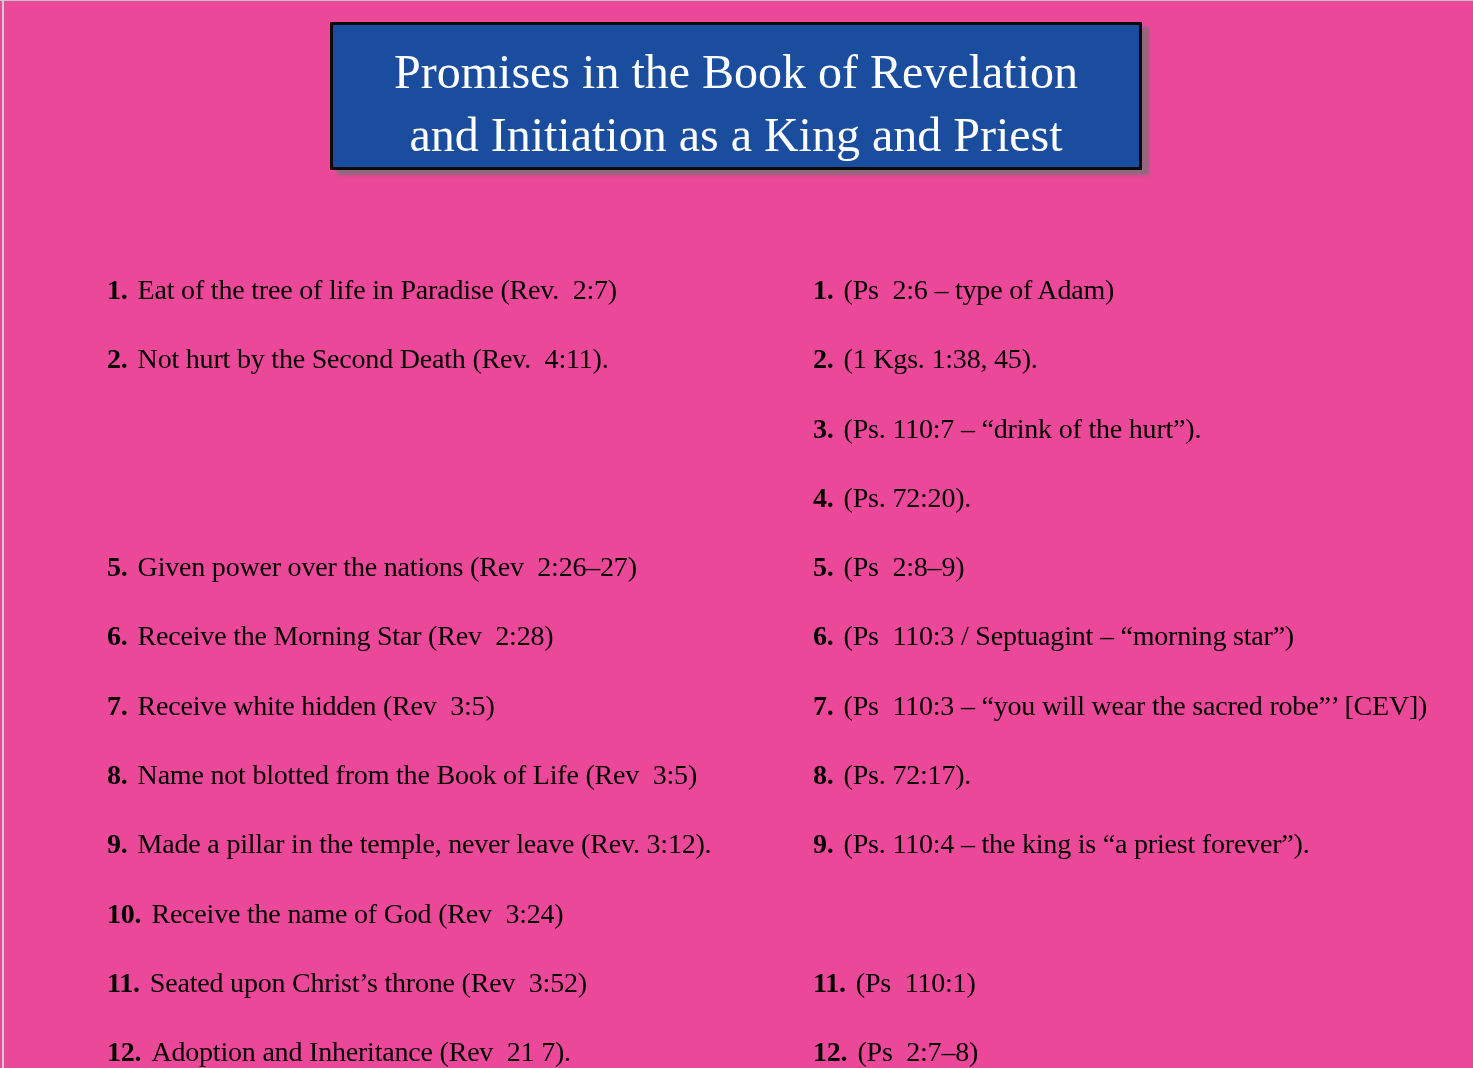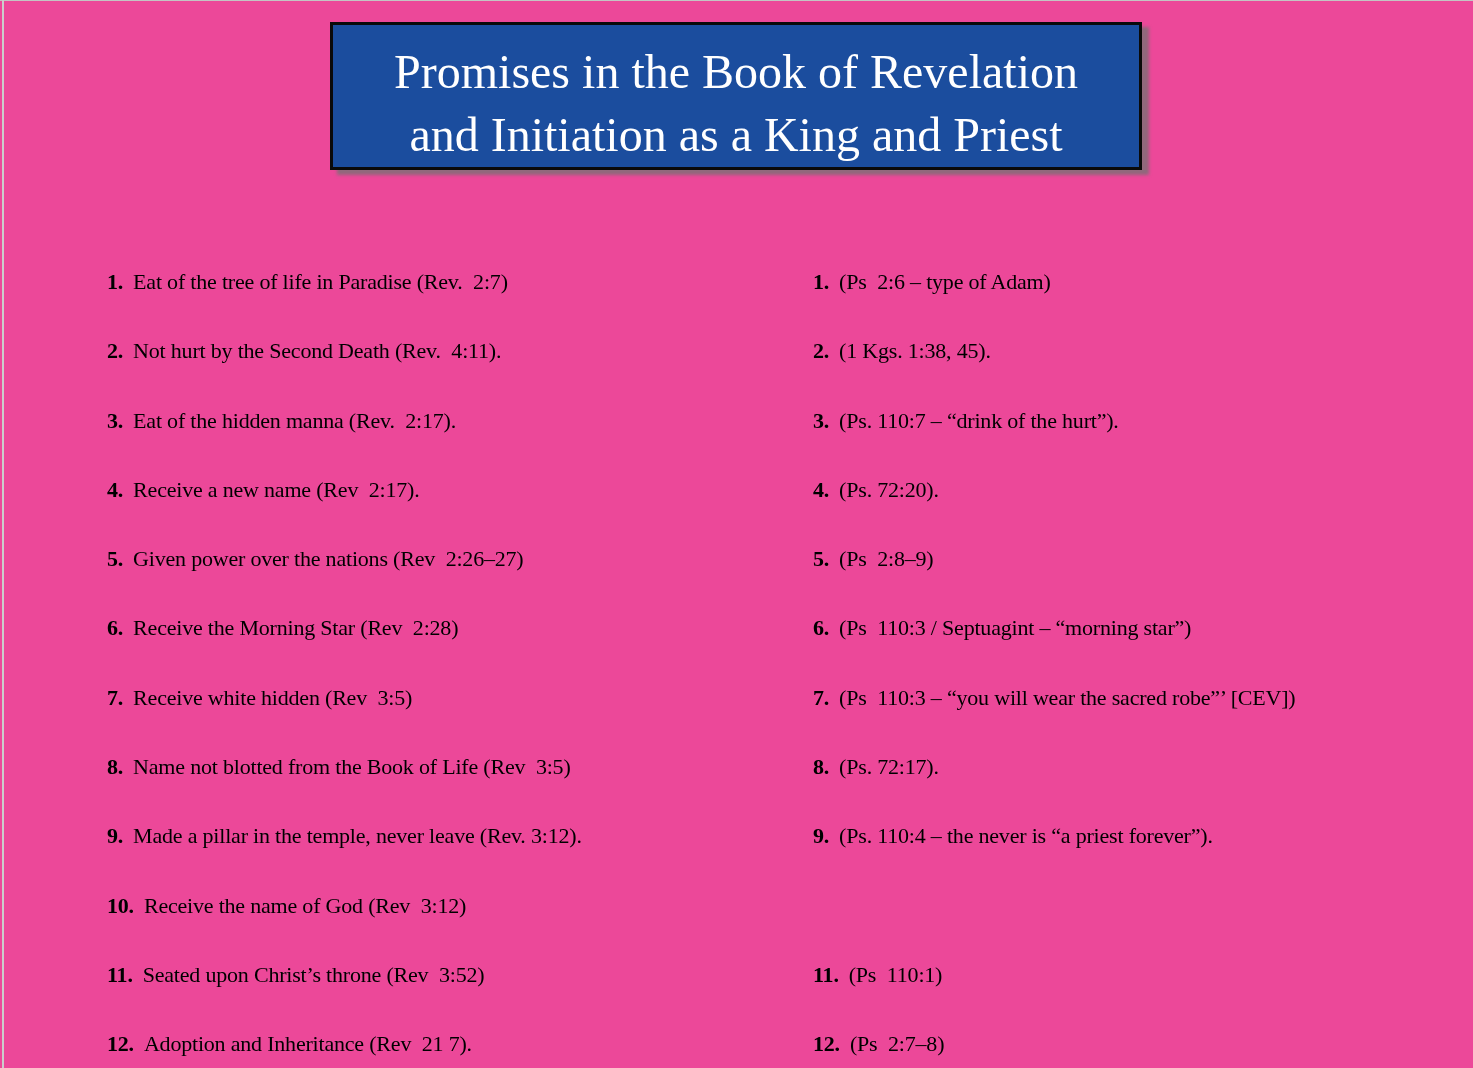--- a/index.html
+++ b/index.html
@@ -50,23 +50,23 @@
     top: 259px;
     right: 0;
     color: #000000;
   }
   .row {
     position: relative;
     height: 69.3px;
   }
   .cell {
     position: absolute;
-    top: 5px;
+    top: 13px;
     white-space: pre;
-    font-size: 22px;
+    font-size: 28px;
     line-height: 36px;
     letter-spacing: -0.2px;
   }
   .cell.left  { left: 0; }
   .cell.right { left: 706px; }
   .num {
     font-weight: bold;
     margin-right: 10px;
     white-space: pre;
   }
@@ -90,26 +90,24 @@
       <div class="cell left"><span class="num">1.</span><span class="txt">Eat of the tree of life in Paradise (Rev.  2:7)</span></div>
       <div class="cell right"><span class="num">1.</span><span class="txt">(Ps  2:6 – type of Adam)</span></div>
     </div>
 
     <div class="row">
       <div class="cell left"><span class="num">2.</span><span class="txt">Not hurt by the Second Death (Rev.  4:11).</span></div>
       <div class="cell right"><span class="num">2.</span><span class="txt">(1 Kgs. 1:38, 45).</span></div>
     </div>
 
     <div class="row">
-      <div class="cell left"><span class="num">3.</span><span class="txt">Eat of the hidden manna (Rev.  2:17).</span></div>
       <div class="cell right"><span class="num">3.</span><span class="txt">(Ps. 110:7 – “drink of the hurt”).</span></div>
     </div>
 
     <div class="row">
-      <div class="cell left"><span class="num">4.</span><span class="txt">Receive a new name (Rev  2:17).</span></div>
       <div class="cell right"><span class="num">4.</span><span class="txt">(Ps. 72:20).</span></div>
     </div>
 
     <div class="row">
       <div class="cell left"><span class="num">5.</span><span class="txt">Given power over the nations (Rev  2:26–27)</span></div>
       <div class="cell right"><span class="num">5.</span><span class="txt">(Ps  2:8–9)</span></div>
     </div>
 
     <div class="row">
       <div class="cell left"><span class="num">6.</span><span class="txt">Receive the Morning Star (Rev  2:28)</span></div>
@@ -121,25 +119,25 @@
       <div class="cell right"><span class="num">7.</span><span class="txt">(Ps  110:3 – “you will wear the sacred robe”’ [CEV])</span></div>
     </div>
 
     <div class="row">
       <div class="cell left"><span class="num">8.</span><span class="txt">Name not blotted from the Book of Life (Rev  3:5)</span></div>
       <div class="cell right"><span class="num">8.</span><span class="txt">(Ps. 72:17).</span></div>
     </div>
 
     <div class="row">
       <div class="cell left"><span class="num">9.</span><span class="txt">Made a pillar in the temple, never leave (Rev. 3:12).</span></div>
-      <div class="cell right"><span class="num">9.</span><span class="txt">(Ps. 110:4 – the never is “a priest forever”).</span></div>
+      <div class="cell right"><span class="num">9.</span><span class="txt">(Ps. 110:4 – the king is “a priest forever”).</span></div>
     </div>
 
     <div class="row">
-      <div class="cell left"><span class="num">10.</span><span class="txt">Receive the name of God (Rev  3:12)</span></div>
+      <div class="cell left"><span class="num">10.</span><span class="txt">Receive the name of God (Rev  3:24)</span></div>
     </div>
 
     <div class="row">
       <div class="cell left"><span class="num">11.</span><span class="txt">Seated upon Christ’s throne (Rev  3:52)</span></div>
       <div class="cell right"><span class="num">11.</span><span class="txt">(Ps  110:1)</span></div>
     </div>
 
     <div class="row">
       <div class="cell left"><span class="num">12.</span><span class="txt">Adoption and Inheritance (Rev  21 7).</span></div>
       <div class="cell right"><span class="num">12.</span><span class="txt">(Ps  2:7–8)</span></div>

